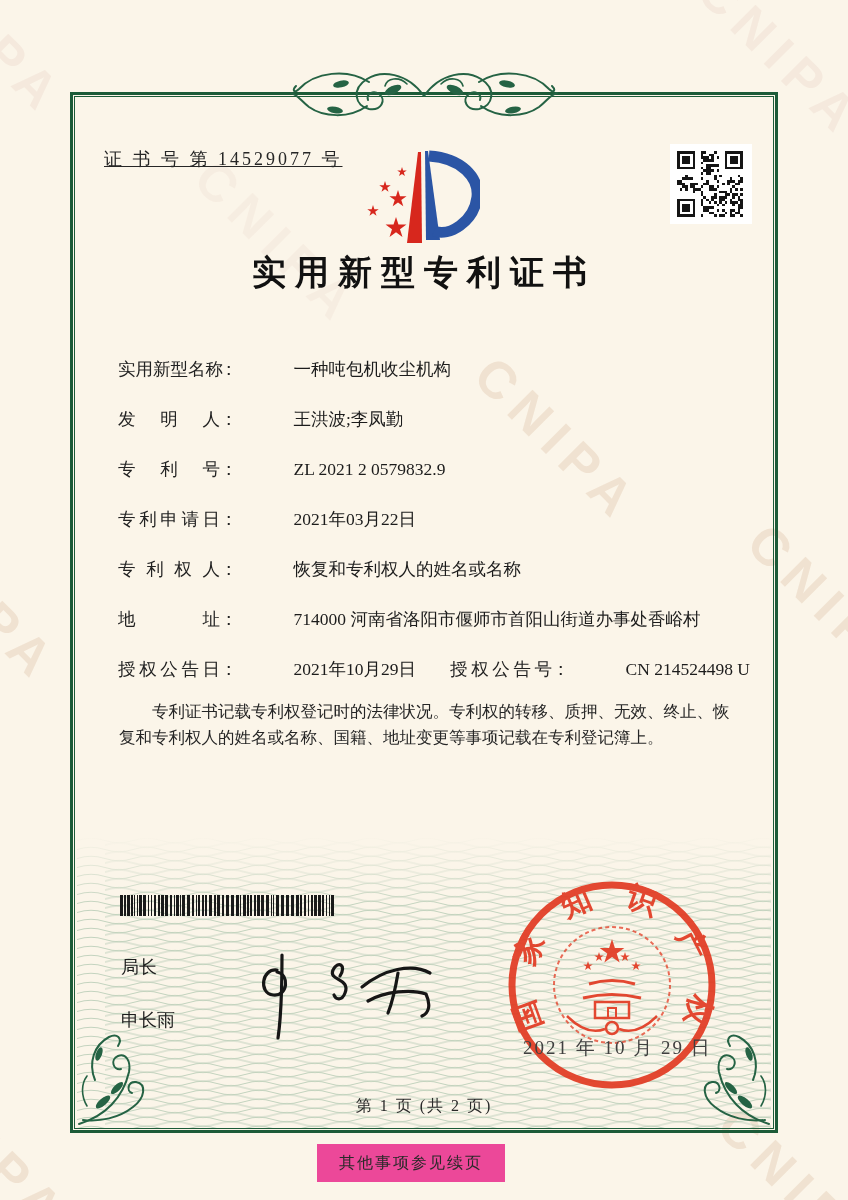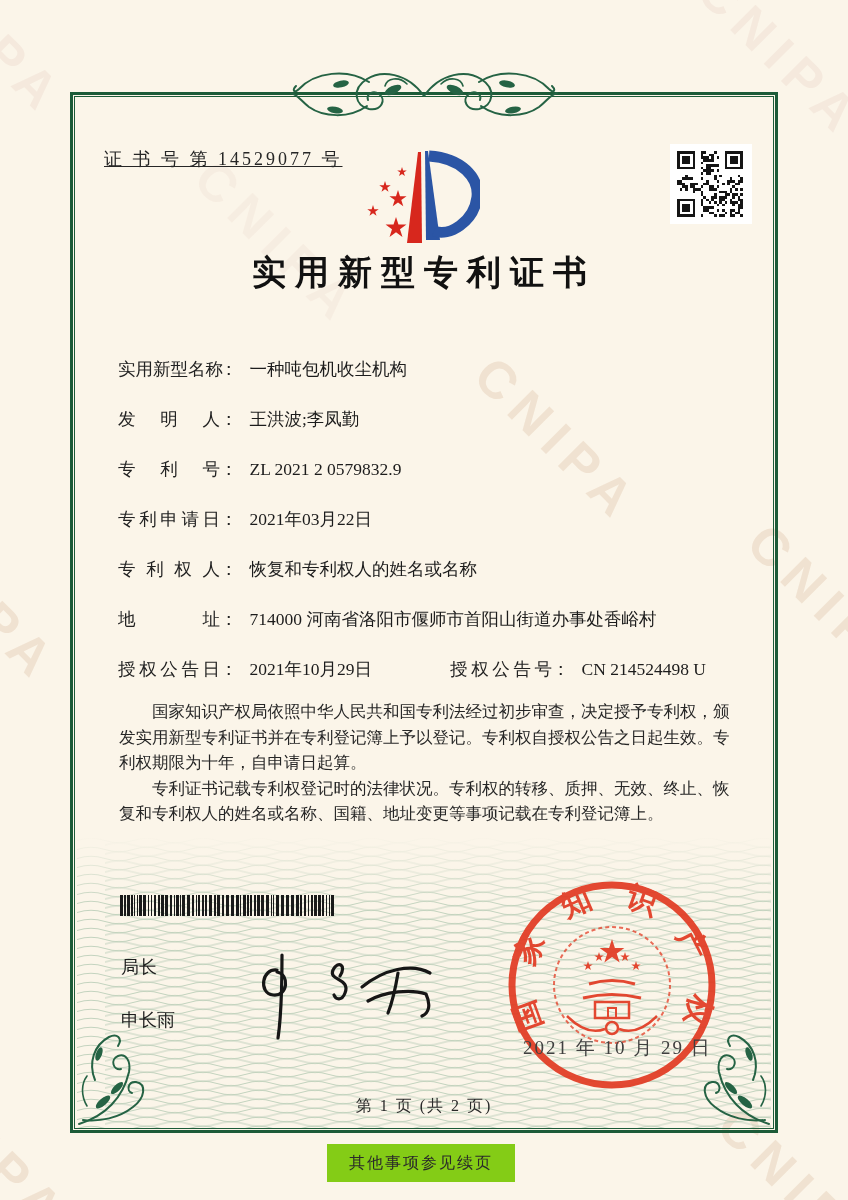--- a/index.html
+++ b/index.html
@@ -42,39 +42,39 @@
     font-size:34px;font-weight:bold;letter-spacing:9px;color:#111;
   }
   
   .fields{position:absolute;left:118px;top:344px;width:620px;}
   .frow{position:relative;height:50px;line-height:50px;font-size:17.5px;white-space:nowrap;}
   .flabel{
     display:inline-block;width:102px;text-align:justify;text-align-last:justify;
     vertical-align:top;color:#222;
   }
   .fcolon{margin-right:12px;color:#222;}
-  .fvalue{color:#1c1c1c;}
+  .fvalue{color:#1c1c1c;margin-left:44px;}
   .frow-extra{position:absolute;left:332px;top:0;}
   
   .body-text{position:absolute;left:119px;top:699px;width:612px;font-size:16.5px;line-height:25.5px;color:#262626;}
   .body-text p{margin:0;text-indent:2em;}
   
   .barcode{position:absolute;left:120px;top:895px;width:215px;height:21px;}
   
   .issuer-title{position:absolute;left:121px;top:955px;font-size:18px;font-family:Liberation Sans, sans-serif;color:#1d1d1d;}
   .issuer-name{position:absolute;left:121px;top:1008px;font-size:18px;font-family:"Liberation Sans","DejaVu Sans",sans-serif;color:#1d1d1d;}
   .signature{position:absolute;left:252px;top:943px;width:195px;height:100px;}
   
   .seal{position:absolute;left:505px;top:878px;width:215px;height:215px;}
   .seal-date{position:absolute;left:523px;top:1035px;font-size:19px;letter-spacing:2px;color:#404040;}
   
   .page-ind{position:absolute;left:0;right:0;top:1096px;text-align:center;font-size:16px;letter-spacing:2px;color:#2a2a2a;}
   .note-box{
-    position:absolute;left:327px;top:1144px;width:188px;height:38px;line-height:38px;
-    background:#84cc16;text-align:center;font-size:16px;letter-spacing:2px;color:#2a2a2a;
+    position:absolute;left:317px;top:1144px;width:188px;height:38px;line-height:38px;
+    background:#ec4899;text-align:center;font-size:16px;letter-spacing:2px;color:#2a2a2a;
   }
 </style>
 </head>
 <body>
 
 <div class="wm light" style="left:-70px;top:-62px;">CNIPA</div>
 <div class="wm light" style="left:225px;top:148px;opacity:.5;">CNIPA</div>
 <div class="wm light" style="left:728px;top:-40px;">CNIPA</div>
 <div class="wm" style="left:505px;top:345px;">CNIPA</div>
 <div class="wm" style="left:-76px;top:505px;">CNIPA</div>
@@ -185,21 +185,20 @@
   </div>
   <div class="frow">
     <span class="flabel">授权公告日</span><span class="fcolon">：</span><span class="fvalue">2021年10月29日</span>
     <span class="frow-extra">
       <span class="flabel">授权公告号</span><span class="fcolon">：</span><span class="fvalue">CN 214524498 U</span>
     </span>
   </div>
 </div>
 
 <div class="body-text">
-  <p>国家知识产权局依照中华人民共和国专利法经过初步审查，决定授予专利权，颁发实用新型专利证书并在专利登记簿上予以登记。专利权自授权公告之日起生效。专利权期限为十年，自申请日起算。</p>
   <p>专利证书记载专利权登记时的法律状况。专利权的转移、质押、无效、终止、恢复和专利权人的姓名或名称、国籍、地址变更等事项记载在专利登记簿上。</p>
 </div>
 
 <svg class="barcode" viewBox="0 0 215 21">
   <path id="bar-path" fill="#1a1a1a" d="M0,0h3v21h-3zM4,0h2v21h-2zM7,0h3v21h-3zM11,0h2v21h-2zM14,0h1v21h-1zM17,0h1v21h-1zM19,0h3v21h-3zM23,0h3v21h-3zM28,0h1v21h-1zM31,0h1v21h-1zM34,0h2v21h-2zM38,0h2v21h-2zM41,0h3v21h-3zM45,0h3v21h-3zM50,0h2v21h-2zM54,0h1v21h-1zM56,0h3v21h-3zM60,0h1v21h-1zM62,0h3v21h-3zM67,0h3v21h-3zM72,0h2v21h-2zM76,0h1v21h-1zM78,0h2v21h-2zM82,0h2v21h-2zM85,0h2v21h-2zM89,0h3v21h-3zM94,0h2v21h-2zM97,0h3v21h-3zM102,0h2v21h-2zM106,0h3v21h-3zM111,0h3v21h-3zM116,0h3v21h-3zM120,0h1v21h-1zM123,0h3v21h-3zM127,0h2v21h-2zM130,0h2v21h-2zM134,0h2v21h-2zM137,0h3v21h-3zM141,0h3v21h-3zM146,0h3v21h-3zM151,0h1v21h-1zM153,0h1v21h-1zM156,0h3v21h-3zM161,0h3v21h-3zM166,0h3v21h-3zM171,0h3v21h-3zM176,0h3v21h-3zM180,0h2v21h-2zM184,0h2v21h-2zM188,0h1v21h-1zM191,0h2v21h-2zM194,0h3v21h-3zM198,0h3v21h-3zM202,0h2v21h-2zM206,0h1v21h-1zM209,0h1v21h-1zM211,0h3v21h-3z"></path>
 </svg>
 
 <div class="issuer-title">局长</div>
 <div class="issuer-name">申长雨</div>
 

